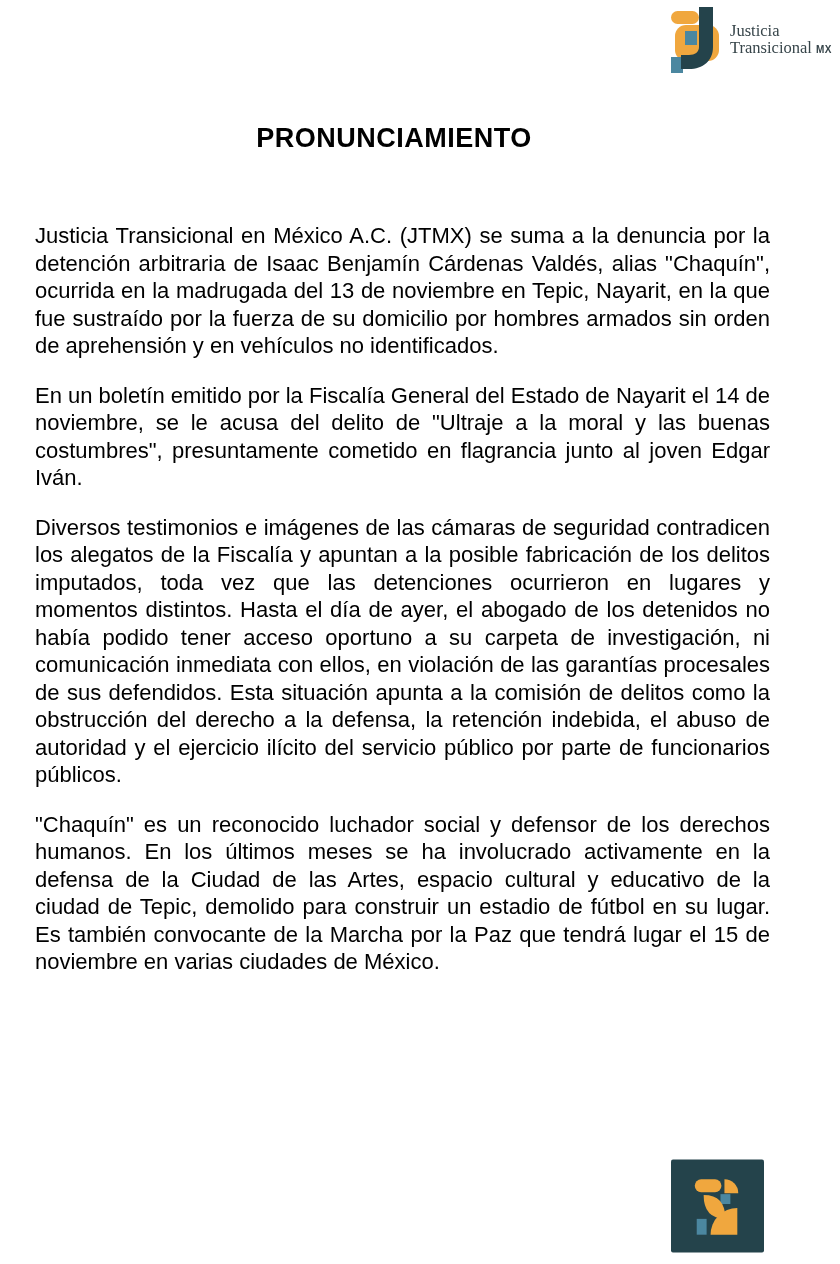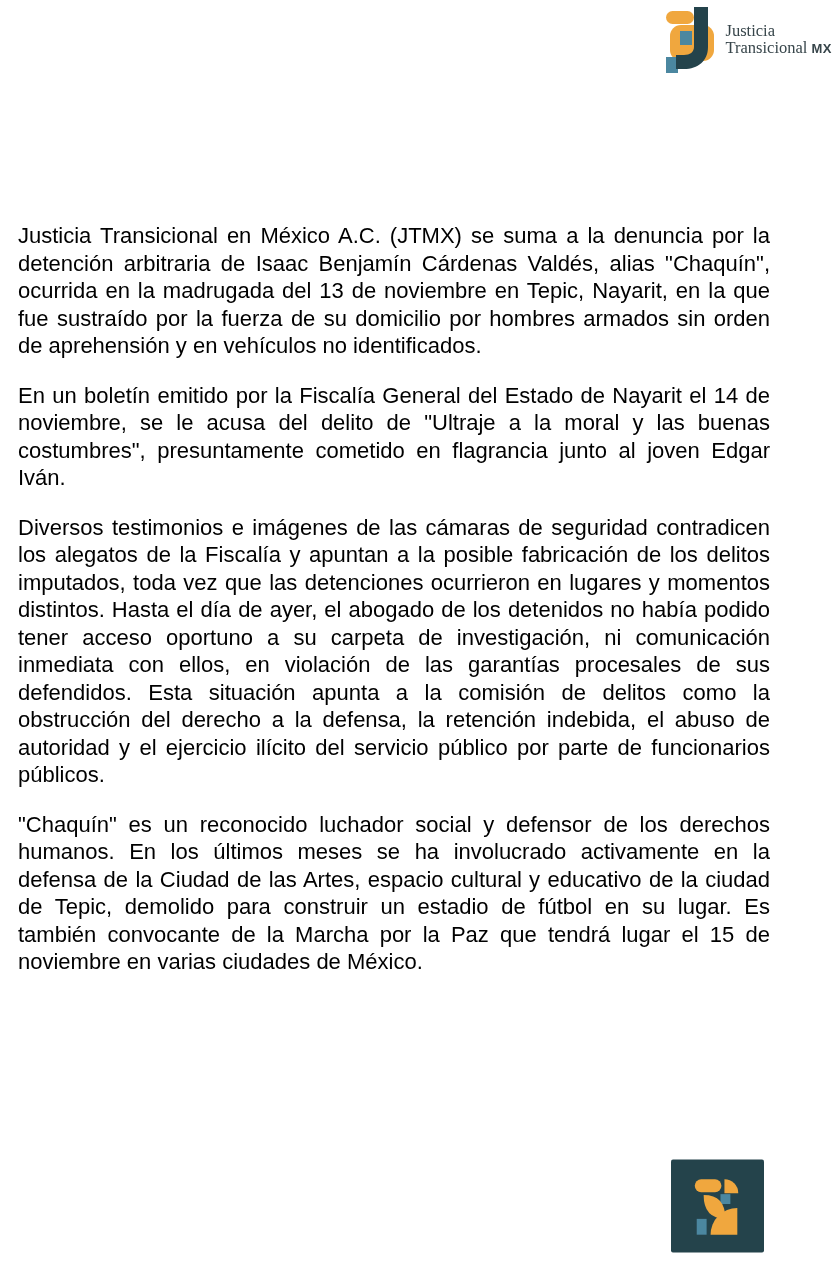--- a/index.html
+++ b/index.html
@@ -36,21 +36,21 @@
     padding-top:15px;
     font-family:"Liberation Serif", serif;
     font-size:16.5px;
     line-height:17px;
     color:var(--wordmark);
     white-space:nowrap;
   }
   .wordmark .mx{
     font-family:"Liberation Sans", sans-serif;
     font-weight:bold;
-    font-size:13px;
+    font-size:10px;
     letter-spacing:.5px;
   }
   
   .doc-title{
     position:absolute;
     top:123px;
     left:18px;
     width:752px;
     text-align:center;
     font-weight:bold;
@@ -60,21 +60,21 @@
   
   .doc-body{
     position:absolute;
     top:222px;
     left:18px;
     width:752px;
     font-size:22px;
     line-height:27.5px;
     text-align:justify;
   }
-  .doc-body p{margin-bottom:22px;}
+  .doc-body p{margin-bottom:22px;margin-left:17px;}
   
   .bottom-logo{
     position:absolute;
     left:671px;
     top:1159px;
     width:93px;
     height:94px;
   }
 </style>
 </head>
@@ -89,20 +89,21 @@
       <rect x="14" y="24" width="12" height="14" style="fill:var(--blue)"></rect>
       <rect x="0" y="50" width="12" height="16" style="fill:var(--blue)"></rect>
       <path d="M28 0 h14 v40 c0 14 -10 22 -24 22 h-8 v-14 h8 c6 0 10 -3 10 -8 z" style="fill:var(--teal)"></path>
     </svg>
     <div class="wordmark">
       <div>Justicia</div>
       <div><span>Transicional </span><span class="mx">MX</span></div>
     </div>
   </div>
 
+  <h1 class="doc-title">PRONUNCIAMIENTO</h1>
 
   <div class="doc-body">
     <p>Justicia Transicional en México A.C. (JTMX) se suma a la denuncia por la detención arbitraria de Isaac Benjamín Cárdenas Valdés, alias "Chaquín", ocurrida en la madrugada del 13 de noviembre en Tepic, Nayarit, en la que fue sustraído por la fuerza de su domicilio por hombres armados sin orden de aprehensión y en vehículos no identificados.</p>
     <p>En un boletín emitido por la Fiscalía General del Estado de Nayarit el 14 de noviembre, se le acusa del delito de "Ultraje a la moral y las buenas costumbres", presuntamente cometido en flagrancia junto al joven Edgar Iván.</p>
     <p>Diversos testimonios e imágenes de las cámaras de seguridad contradicen los alegatos de la Fiscalía y apuntan a la posible fabricación de los delitos imputados, toda vez que las detenciones ocurrieron en lugares y momentos distintos. Hasta el día de ayer, el abogado de los detenidos no había podido tener acceso oportuno a su carpeta de investigación, ni comunicación inmediata con ellos, en violación de las garantías procesales de sus defendidos. Esta situación apunta a la comisión de delitos como la obstrucción del derecho a la defensa, la retención indebida, el abuso de autoridad y el ejercicio ilícito del servicio público por parte de funcionarios públicos.</p>
     <p>"Chaquín" es un reconocido luchador social y defensor de los derechos humanos. En los últimos meses se ha involucrado activamente en la defensa de la Ciudad de las Artes, espacio cultural y educativo de la ciudad de Tepic, demolido para construir un estadio de fútbol en su lugar. Es también convocante de la Marcha por la Paz que tendrá lugar el 15 de noviembre en varias ciudades de México.</p>
   </div>
 
   <svg class="bottom-logo" viewBox="0 0 94 94" aria-hidden="true">
     <rect x="0" y="0" width="94" height="94" rx="2" style="fill:var(--teal)"></rect>

